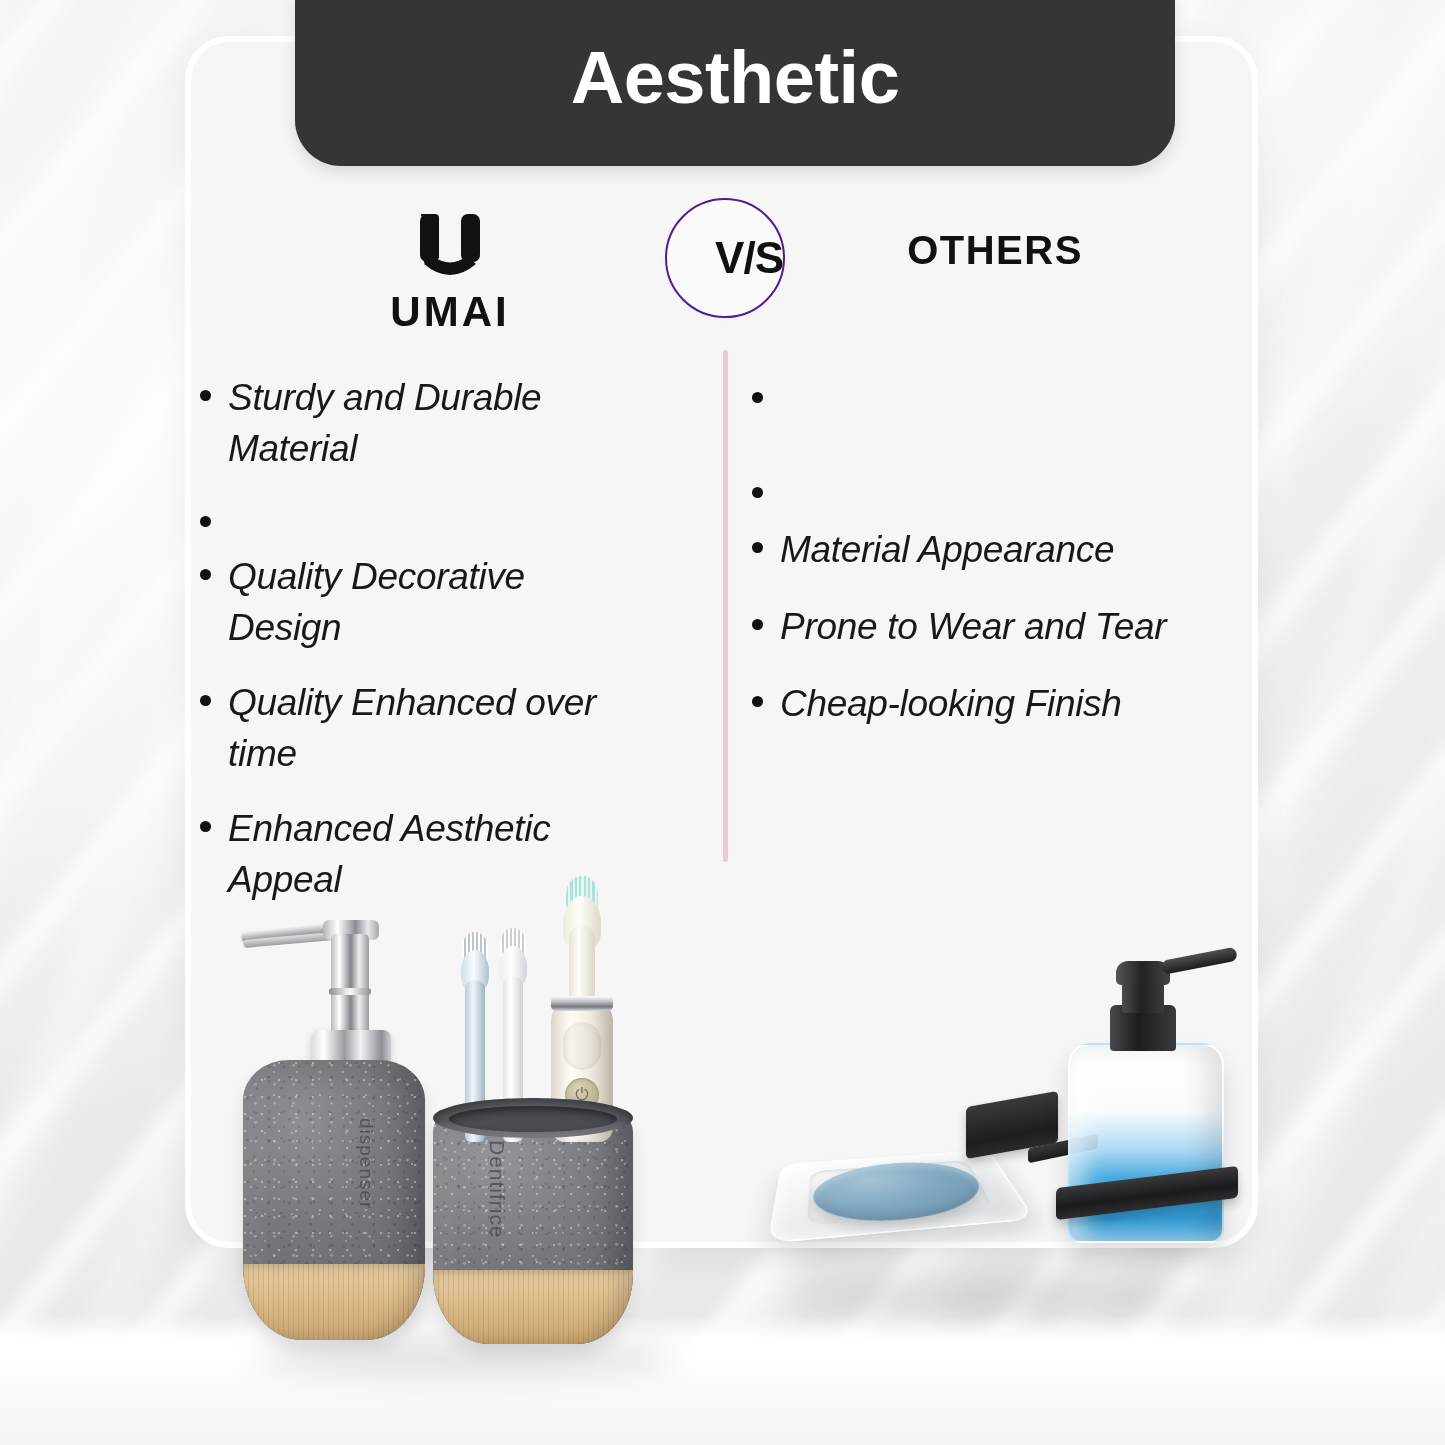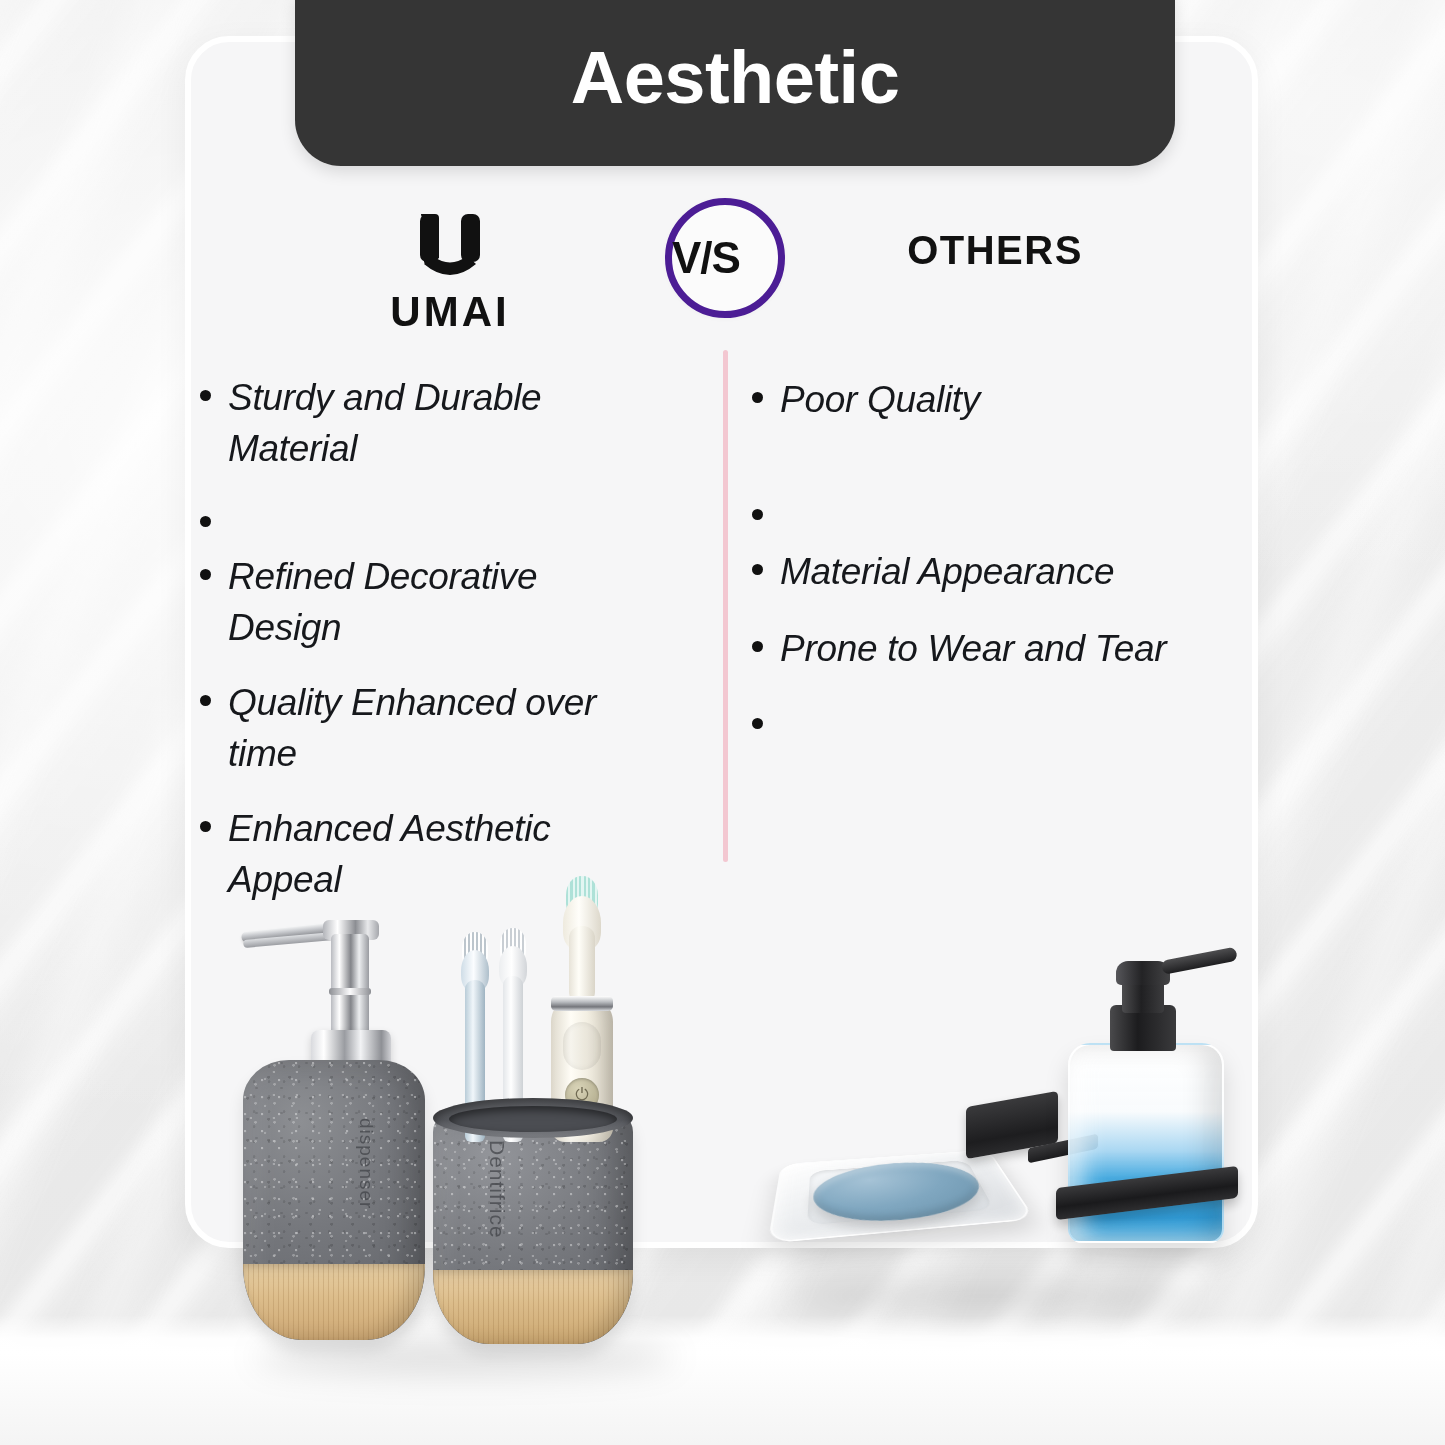--- a/index.html
+++ b/index.html
@@ -99,22 +99,22 @@
     left:860px; top:228px; width:270px;
     font-size:40px; font-weight:bold; color:#111; letter-spacing:1.5px;
     text-align:center;
   }
 
   
   #vs-badge {
     position:absolute; left:665px; top:198px;
     width:120px; height:120px; border-radius:50%;
     background:#fbfbfb;
-    border:7px solid #4c1d95;
-    display:flex; align-items:center; justify-content:flex-start;
+    border:2px solid #4c1d95;
+    display:flex; align-items:center; justify-content:flex-end;
     z-index:5;
     box-shadow: 0 1px 5px rgba(0,0,0,0.03);
   }
   #vs-text { font-size:44px; font-weight:bold; color:#111; letter-spacing:-1px; }
 
   
   #divider {
     position:absolute; left:723px; top:350px;
     width:5px; height:512px; background:#f3c7d1; border-radius:3px;
     z-index:4;
@@ -456,50 +456,50 @@
 <div id="left-list" class="bullets">
   <div class="bullet-row">
     <span class="bullet-dot"></span>
     <span class="bullet-text">Sturdy and Durable Material</span>
   </div>
   <div class="bullet-row">
     <span class="bullet-dot"></span>
   </div>
   <div class="bullet-row">
     <span class="bullet-dot"></span>
-    <span class="bullet-text">Refined Decorative Design</span>
+    <span class="bullet-text">Quality Decorative Design</span>
   </div>
   <div class="bullet-row">
     <span class="bullet-dot"></span>
     <span class="bullet-text">Quality Enhanced over time</span>
   </div>
   <div class="bullet-row">
     <span class="bullet-dot"></span>
     <span class="bullet-text">Enhanced Aesthetic Appeal</span>
   </div>
 </div>
 
 <div id="right-list" class="bullets">
   <div class="bullet-row">
     <span class="bullet-dot"></span>
-    <span class="bullet-text">Poor Quality</span>
   </div>
   <div class="bullet-row" style="margin-top:66px">
     <span class="bullet-dot"></span>
   </div>
   <div class="bullet-row">
     <span class="bullet-dot"></span>
     <span class="bullet-text">Material Appearance</span>
   </div>
   <div class="bullet-row">
     <span class="bullet-dot"></span>
     <span class="bullet-text">Prone to Wear and Tear</span>
   </div>
   <div class="bullet-row">
     <span class="bullet-dot"></span>
+    <span class="bullet-text">Cheap-looking Finish</span>
   </div>
 </div>
 
 <div class="prod-shadow" style="left:255px; top:1340px; width:420px; height:34px;"></div>
 <div id="umai-product">
 
   <div id="tb1" class="tb">
     <div class="bristles"></div>
     <div class="tb-head"></div>
     <div class="tb-handle"></div>

